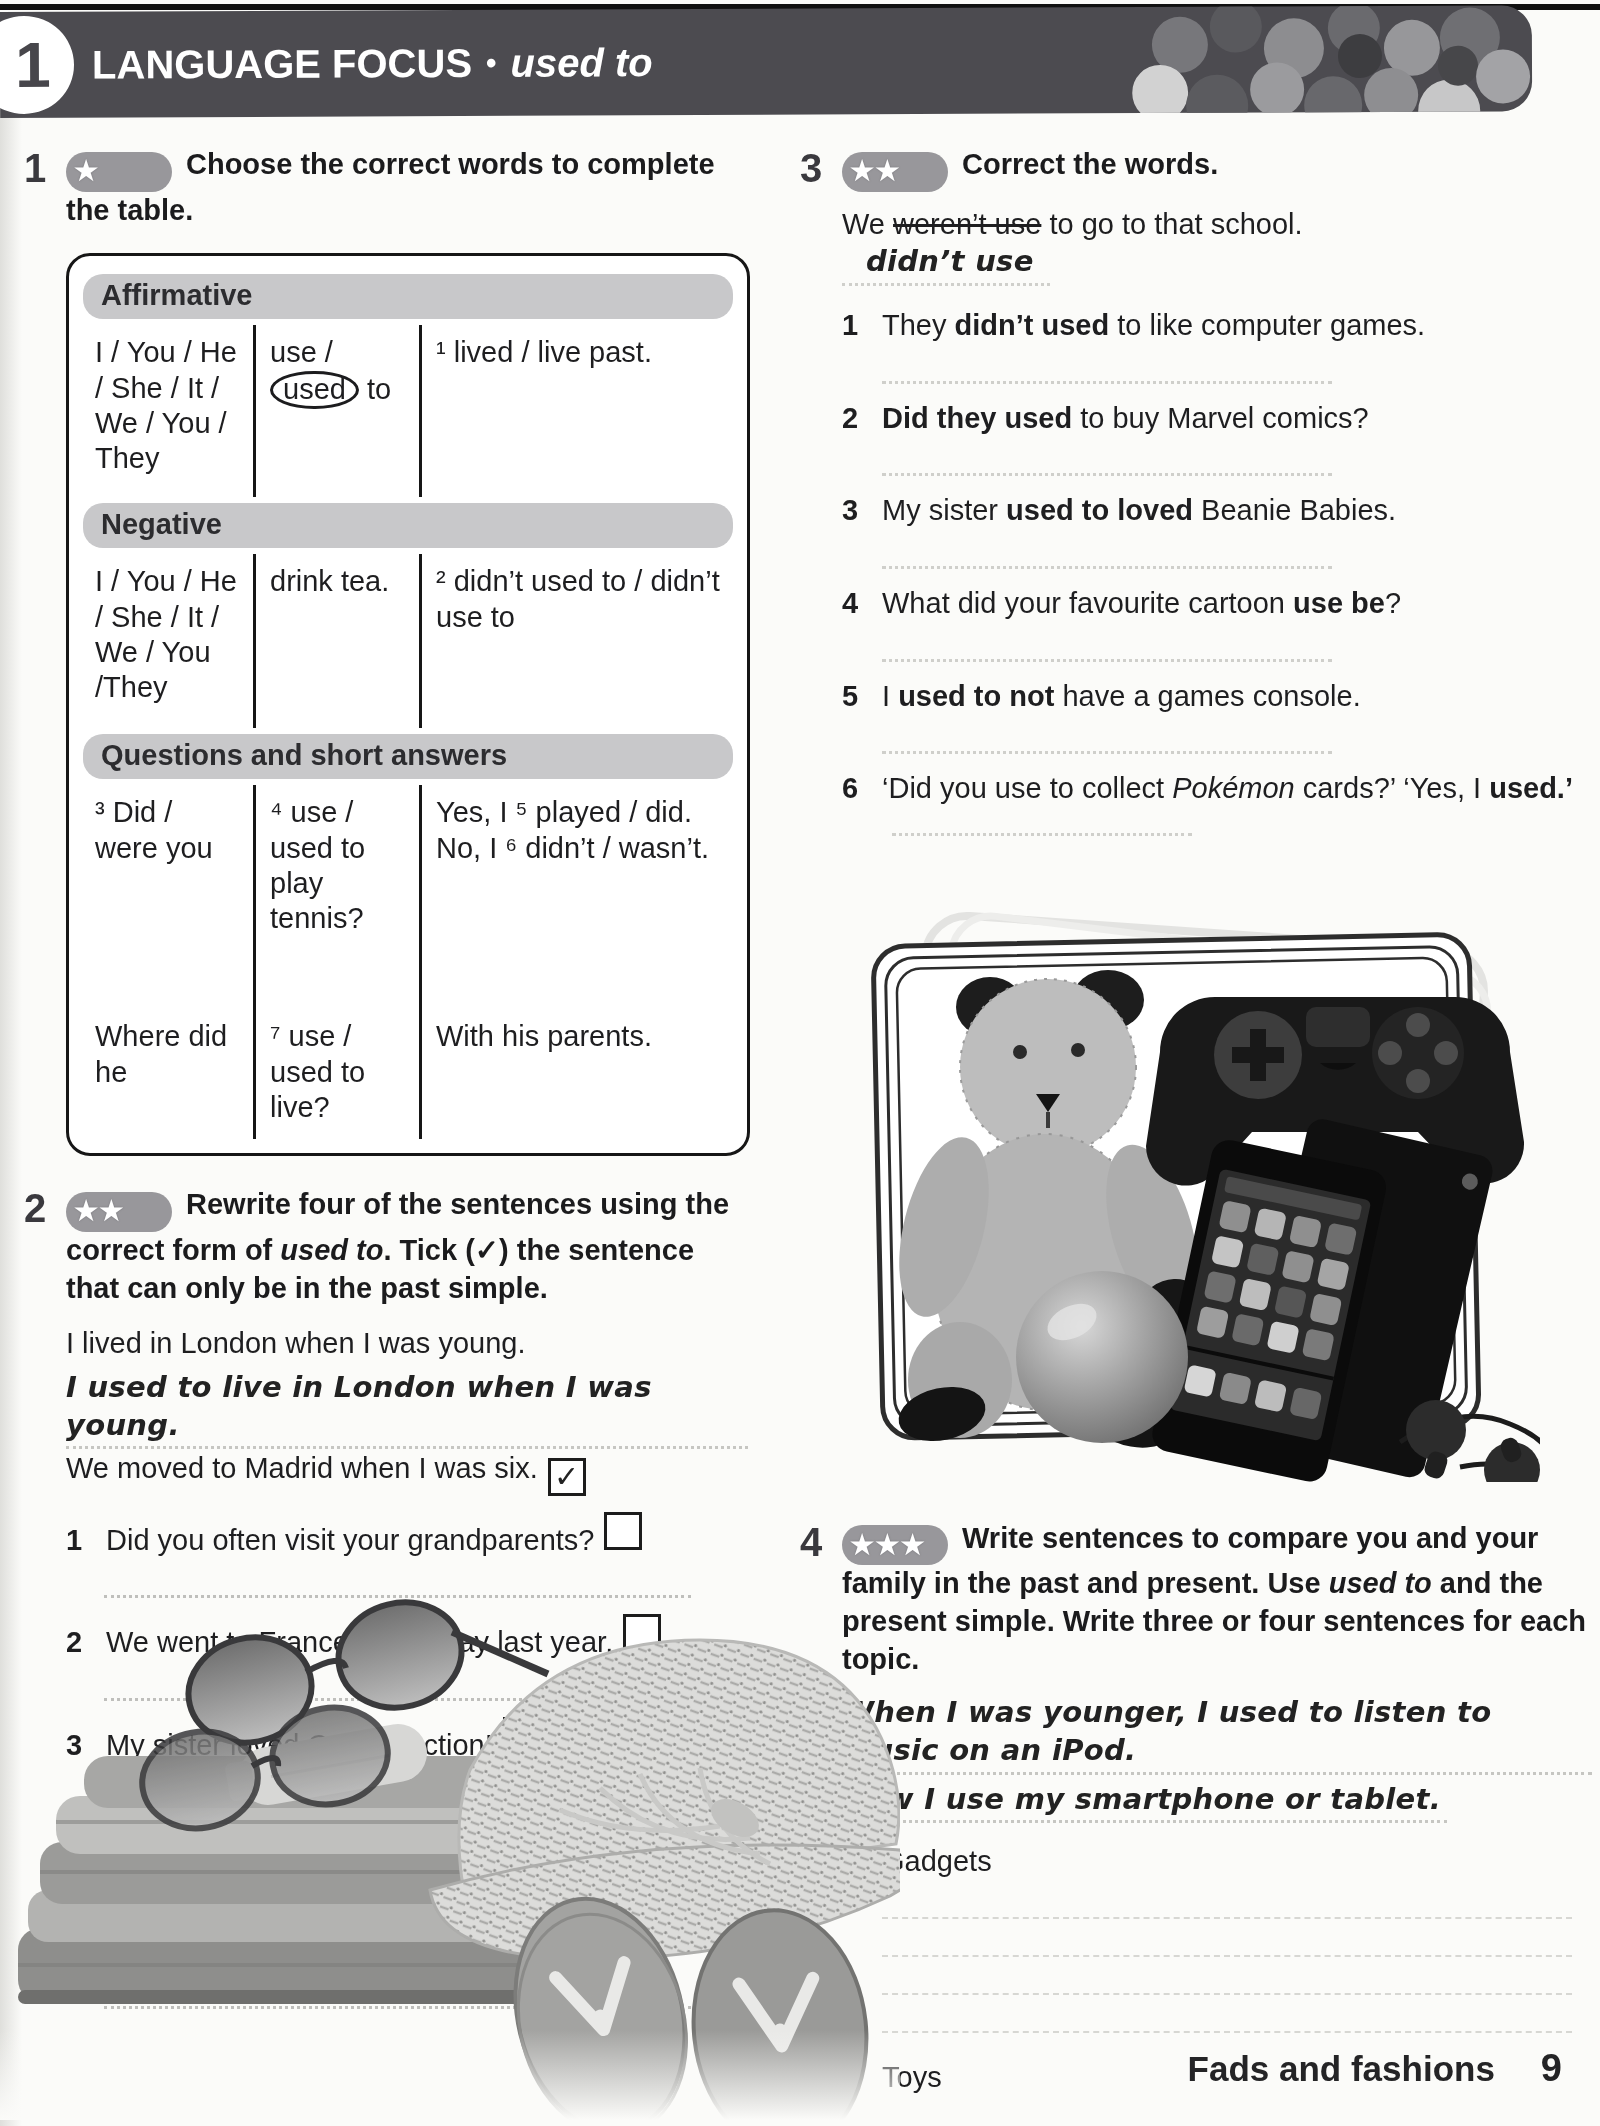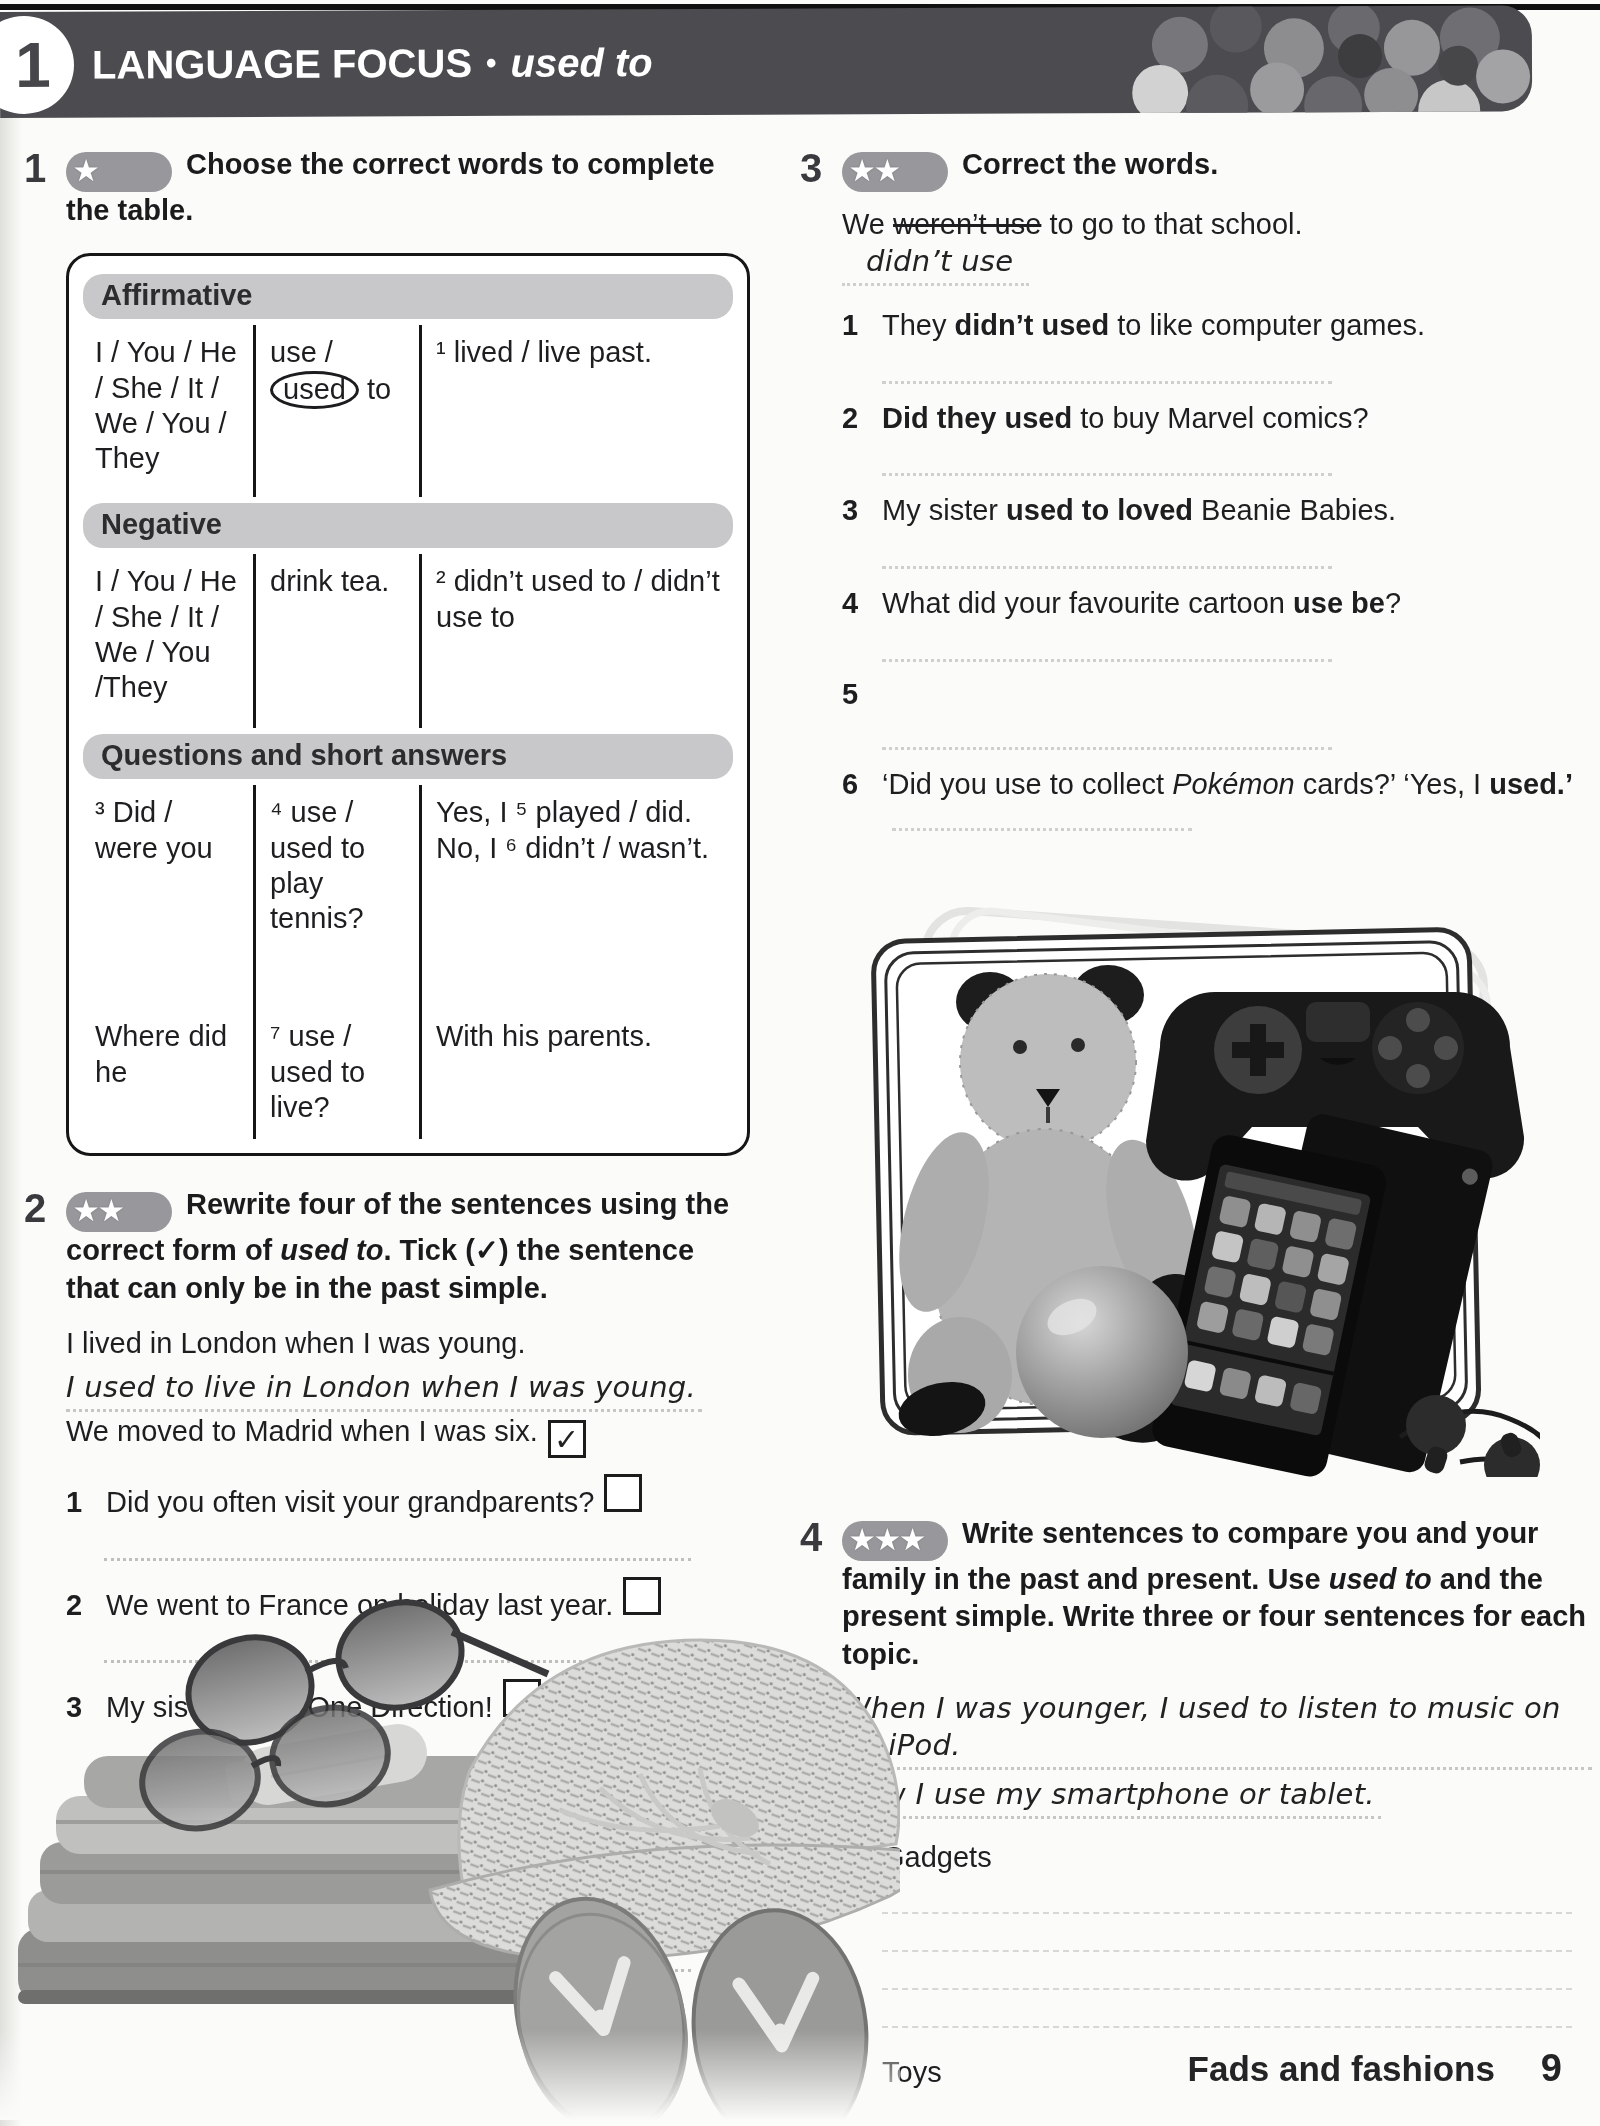--- a/index.html
+++ b/index.html
@@ -31,21 +31,21 @@
   .ex-num{flex:0 0 42px;font-size:40px;font-weight:bold;color:#3a393e;line-height:1.0;padding-top:2px;}
   .ex-body{flex:1;min-width:0;}
   .badge{display:inline-flex;align-items:center;vertical-align:-6px;width:106px;height:40px;
         background:#98979b;border-radius:20px;padding-left:8px;box-sizing:border-box;margin-right:14px;}
   .badge .star{color:#ffffff;font-size:27px;line-height:1;margin-right:1px;
         text-shadow:0 0 2px #6f6e73;}
   .instr{font-size:29px;font-weight:bold;line-height:1.3;color:#1b1b1d;}
   .b{font-weight:bold;} .i{font-style:italic;}
   .strike{text-decoration:line-through;text-decoration-thickness:3px;}
   .circled{display:inline-block;border:3px solid #1c1c1e;border-radius:50%;padding:0 10px 2px 10px;line-height:1.05;}
-  .hand{font-family:"DejaVu Sans",sans-serif;font-style:italic;font-weight:normal;letter-spacing:.3px;color:#222;}
+  .hand{font-family:"DejaVu Sans",sans-serif;font-style:italic;font-weight:bold;letter-spacing:.3px;color:#222;}
 
   
   .gtable{margin-top:24px;border:3px solid #161616;border-radius:24px;background:#fff;
         padding:12px 12px 14px 12px;width:684px;box-sizing:border-box;}
   .pill{background:#c8c8ca;border-radius:20px;padding:5px 18px 7px 18px;font-size:29px;font-weight:bold;
         color:#2c2c2f;margin:6px 2px;position:relative;overflow:hidden;}
   .trow{display:grid;grid-template-columns:172px 166px 1fr;}
   .cell{font-size:29px;line-height:1.22;padding:10px 10px 14px 14px;}
   .cell+.cell{border-left:3px solid #161616;}
   .trow.tight .cell{padding-bottom:4px;}
@@ -250,20 +250,21 @@
         <div class="ex3line"></div>
 
         <div class="item">
           <span class="inum">4</span>
           <span class="itext"><span>What did your favourite cartoon </span><span class="b">use be</span><span>?</span></span>
         </div>
         <div class="ex3line"></div>
 
         <div class="item">
           <span class="inum">5</span>
+          <span class="itext"><span>I </span><span class="b">used to not</span><span> have a games console.</span></span>
         </div>
         <div class="ex3line"></div>
 
         <div class="item">
           <span class="inum">6</span>
           <span class="itext"><span><span>‘Did you use to collect </span><span class="i">Pokémon</span><span> cards?’ ‘Yes, I </span><span class="b">used.’</span></span><span class="inline-dots"></span></span>
         </div>
       </div>
     </div>
 

